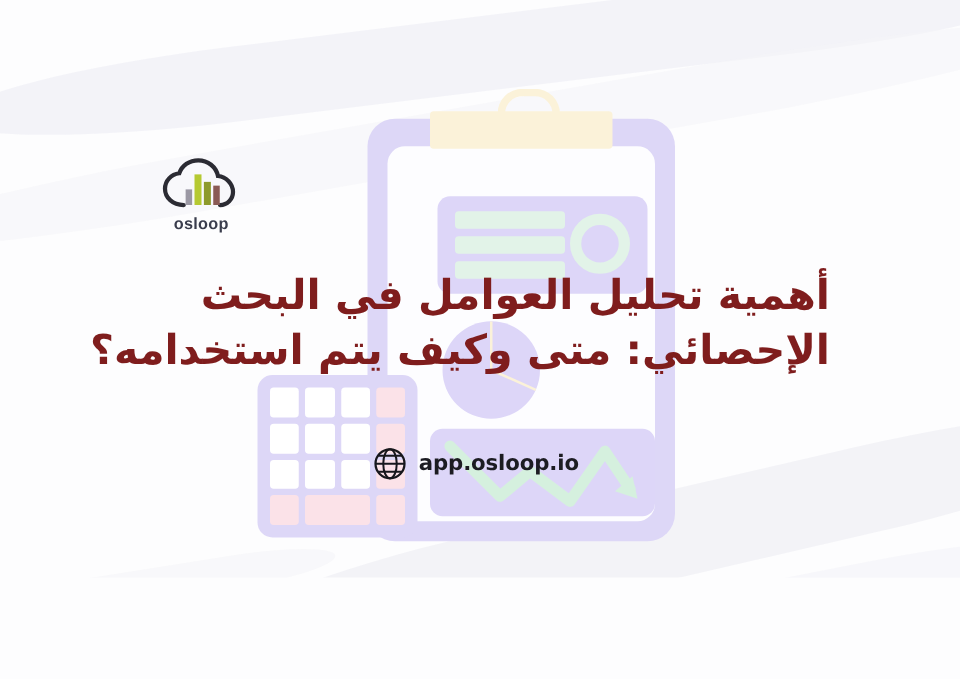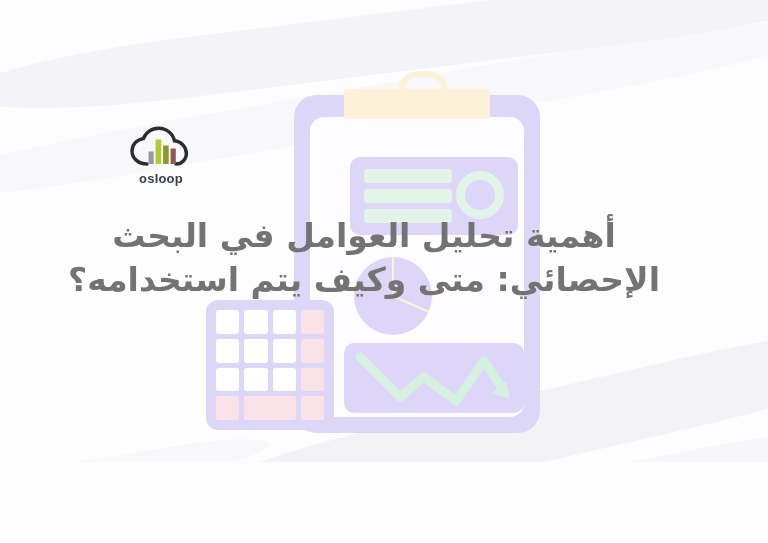--- a/index.html
+++ b/index.html
@@ -70,22 +70,22 @@
 
   
   #logo{position:absolute;left:126px;top:126px;width:70px;z-index:4;
         display:flex;flex-direction:column;align-items:center;}
   #logo .mark{width:64px;height:44px;}
   #logo .wordmark{font-size:13px;font-weight:700;color:#3a3d4d;
                   letter-spacing:.2px;margin-top:1px;}
 
   
   #title{position:absolute;left:64px;top:214px;width:600px;z-index:5;
-         text-align:center;direction:rtl;
-         font-size:33px;line-height:1.32;font-weight:700;color:#737373;
+         text-align:right;direction:rtl;
+         font-size:33px;line-height:1.32;font-weight:700;color:#7f1d1d;
          font-family:"DejaVu Sans","Liberation Sans",sans-serif;}
 
   
   #url-bar{position:absolute;left:298px;top:357px;z-index:6;
            display:flex;align-items:center;gap:9px;}
   #url-bar .globe{width:28px;height:28px;display:block;}
   #url-bar .url-text{font-size:17px;font-weight:700;color:#1c1c22;
                      letter-spacing:-.1px;
                      font-family:"DejaVu Sans","Liberation Sans",sans-serif;}
 </style>
@@ -160,14 +160,24 @@
       <rect x="19.5" y="25.5" width="5.2" height="12.5" fill="#9b98a4"></rect>
       <rect x="26.6" y="13.5" width="5.6" height="24.5" fill="#b5c932"></rect>
       <rect x="34.1" y="19.5" width="5.6" height="18.5" fill="#8d9a2b"></rect>
       <rect x="41.6" y="22.5" width="5.2" height="15.5" fill="#8a5a55"></rect>
     </svg>
     <div class="wordmark">osloop</div>
   </div>
 
   <div id="title">أهمية تحليل العوامل في البحث الإحصائي: متى وكيف يتم استخدامه؟</div>
 
+  <div id="url-bar">
+    <svg class="globe" viewBox="0 0 28 28">
+      <circle cx="14" cy="14" r="11.6" fill="none" stroke="#17171c" stroke-width="1.8"></circle>
+      <ellipse cx="14" cy="14" rx="5.4" ry="11.6" fill="none" stroke="#17171c" stroke-width="1.6"></ellipse>
+      <line x1="2.4" y1="14" x2="25.6" y2="14" stroke="#17171c" stroke-width="1.6"></line>
+      <path d="M4.6 7.6 H23.4" stroke="#17171c" stroke-width="1.5" fill="none"></path>
+      <path d="M4.6 20.4 H23.4" stroke="#17171c" stroke-width="1.5" fill="none"></path>
+    </svg>
+    <span class="url-text">app.osloop.io</span>
+  </div>
 
 </div>
 
 </body></html>

